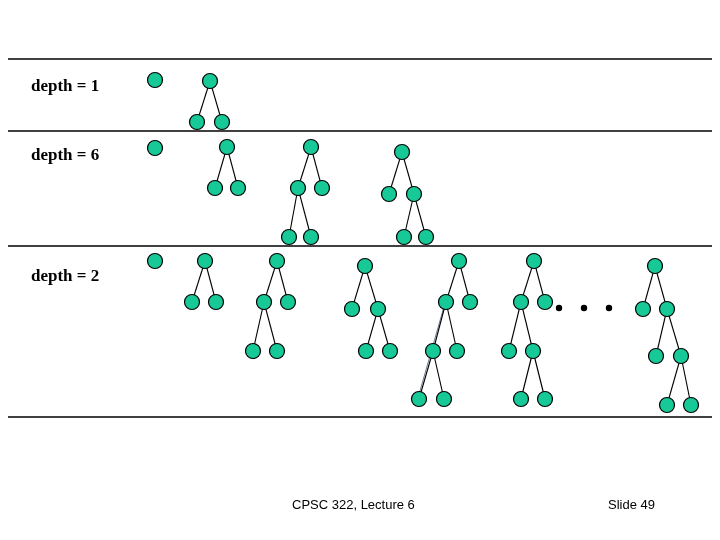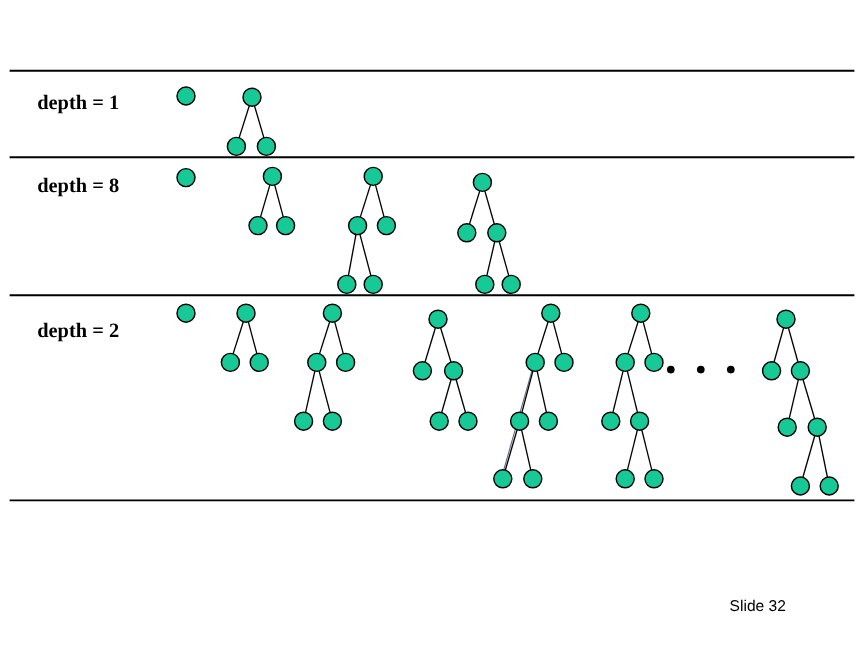--- a/index.html
+++ b/index.html
@@ -164,20 +164,21 @@
       </g>
     <g id="g-dots">
         <circle cx="559" cy="308" r="3.2" fill="#000000"></circle>
         <circle cx="584" cy="308" r="3.2" fill="#000000"></circle>
         <circle cx="609" cy="308" r="3.2" fill="#000000"></circle>
       </g>
   </svg>
 
   <div class="depth-label" id="label-d1">depth = 1</div>
 
-  <div class="depth-label" id="label-d2">depth = 8</div>
+  <div class="depth-label" id="label-d2">depth = 6</div>
 
   <div class="depth-label" id="label-d3">depth = 2</div>
 
+  <div class="footer-text" id="footer-center">CPSC 322, Lecture 6</div>
 
-  <div class="footer-text" id="footer-right">Slide 32</div>
+  <div class="footer-text" id="footer-right">Slide 49</div>
 
 </div>
 
 </body></html>

